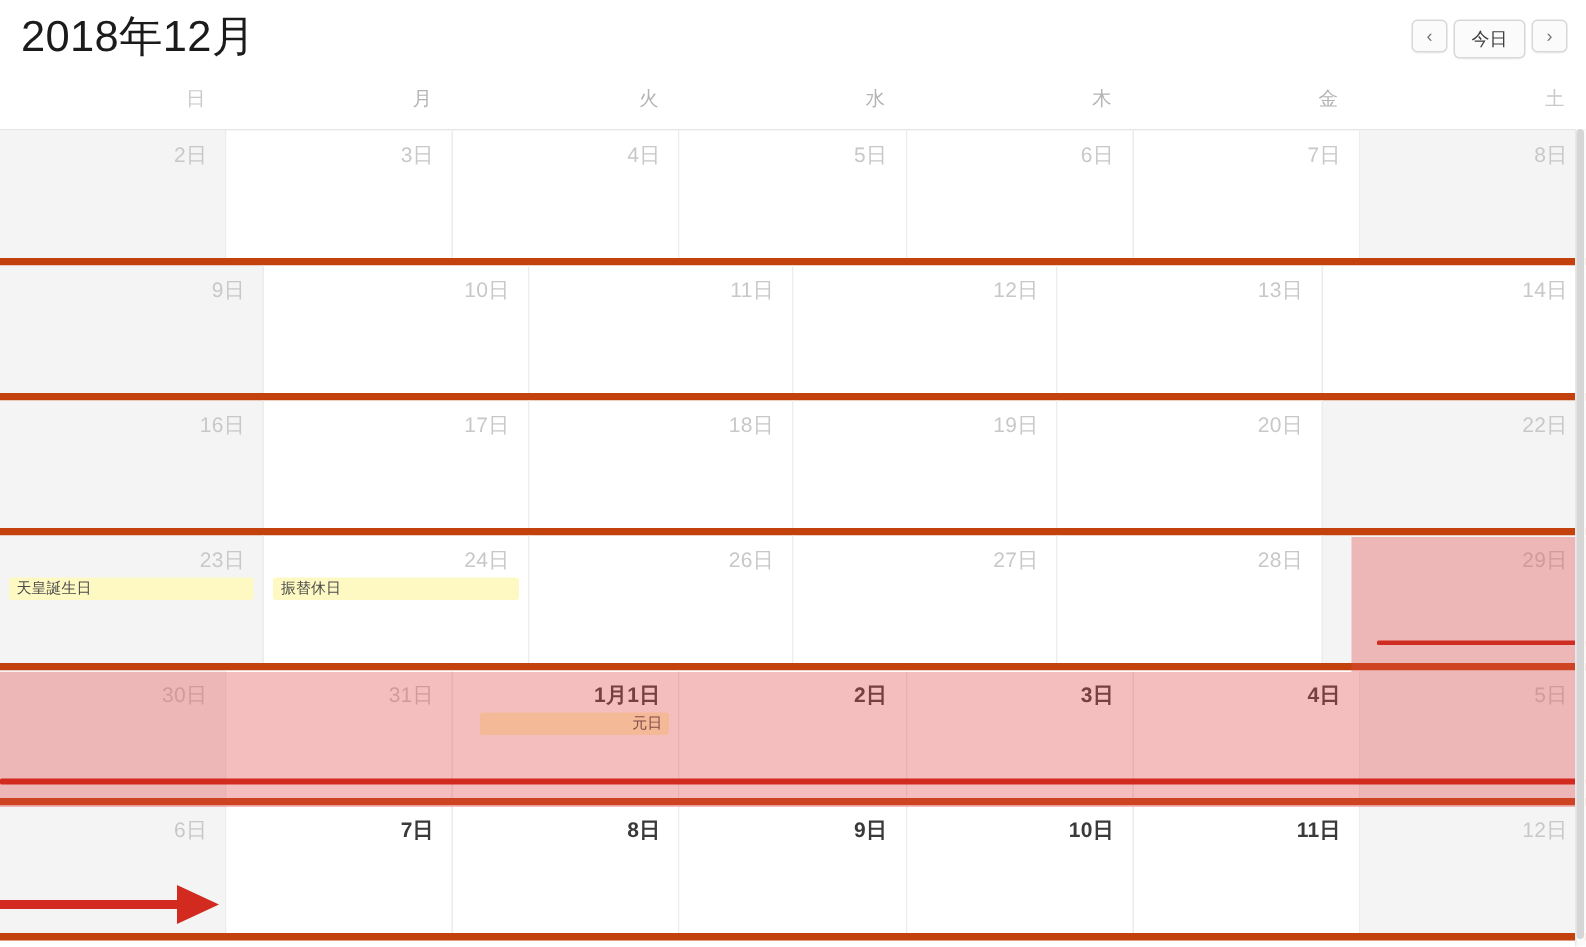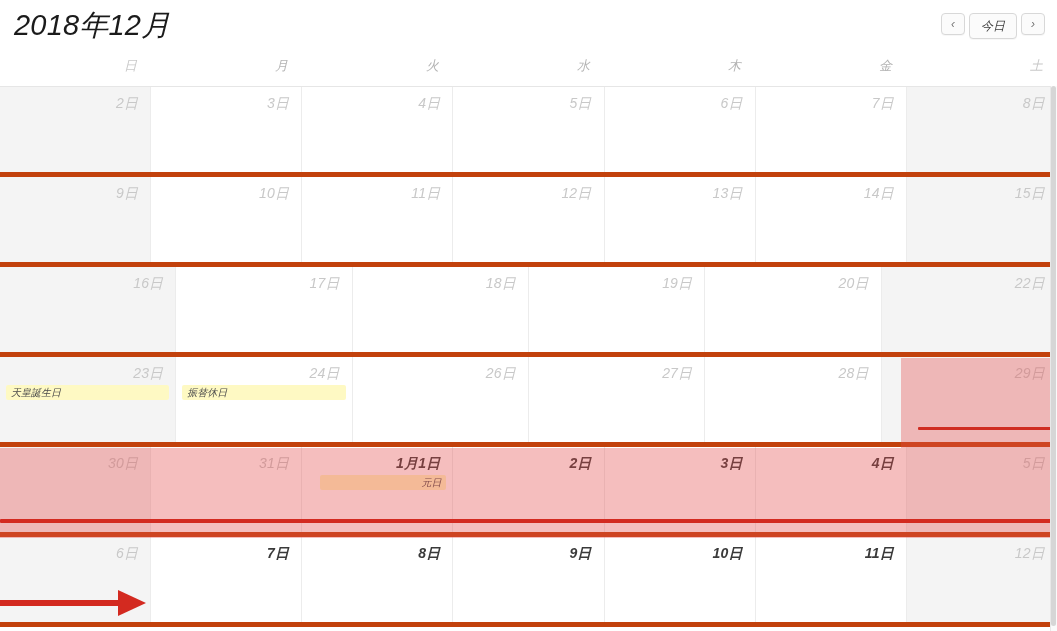--- a/index.html
+++ b/index.html
@@ -13,21 +13,20 @@
     overflow: hidden;
     font-family: "Liberation Sans", "DejaVu Sans", sans-serif;
     -webkit-font-smoothing: antialiased;
   }
 
   #app {
     position: relative;
     width: 1057px;
     height: 461px;
     background: #ffffff;
-    font-style: italic;
   }
 
   
   .cal-header {
     position: relative;
     height: 52px;
     box-sizing: border-box;
     padding: 0 12px 0 14px;
   }
   .cal-title {
@@ -262,23 +261,20 @@
           </div>
           <div class="day-cell">
             <span class="day-num dim-inmonth">12日</span>
           </div>
           <div class="day-cell">
             <span class="day-num dim-inmonth">13日</span>
           </div>
           <div class="day-cell">
             <span class="day-num dim-inmonth">14日</span>
           </div>
-          <div class="day-cell shaded">
-            <span class="day-num dim-inmonth">15日</span>
-          </div>
         </div>
         <div class="week-row">
           <div class="day-cell shaded">
             <span class="day-num dim-inmonth">16日</span>
           </div>
           <div class="day-cell">
             <span class="day-num dim-inmonth">17日</span>
           </div>
           <div class="day-cell">
             <span class="day-num dim-inmonth">18日</span>

